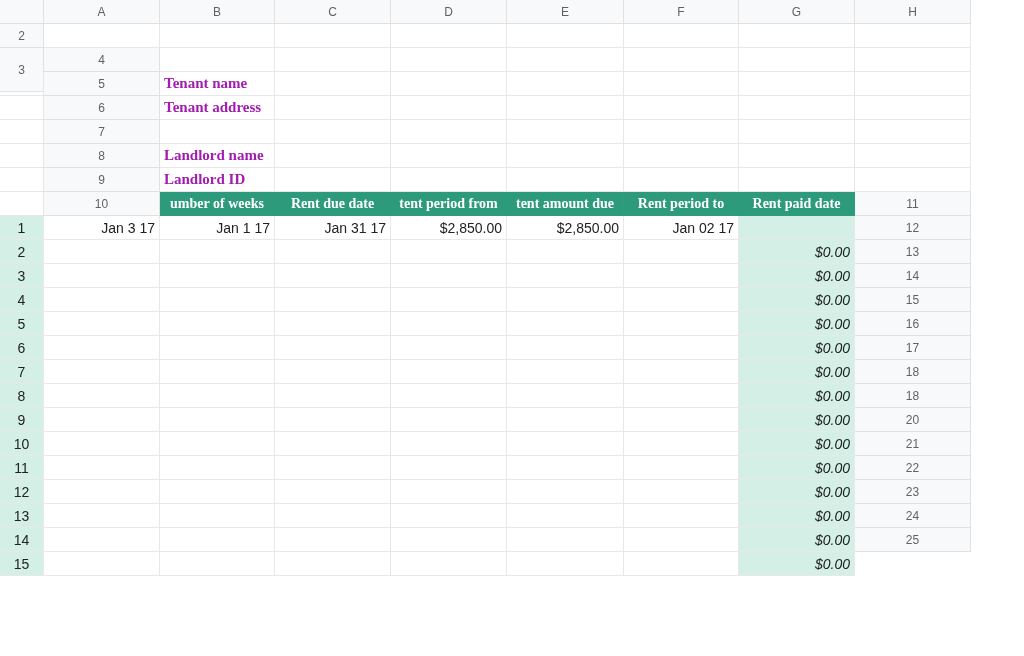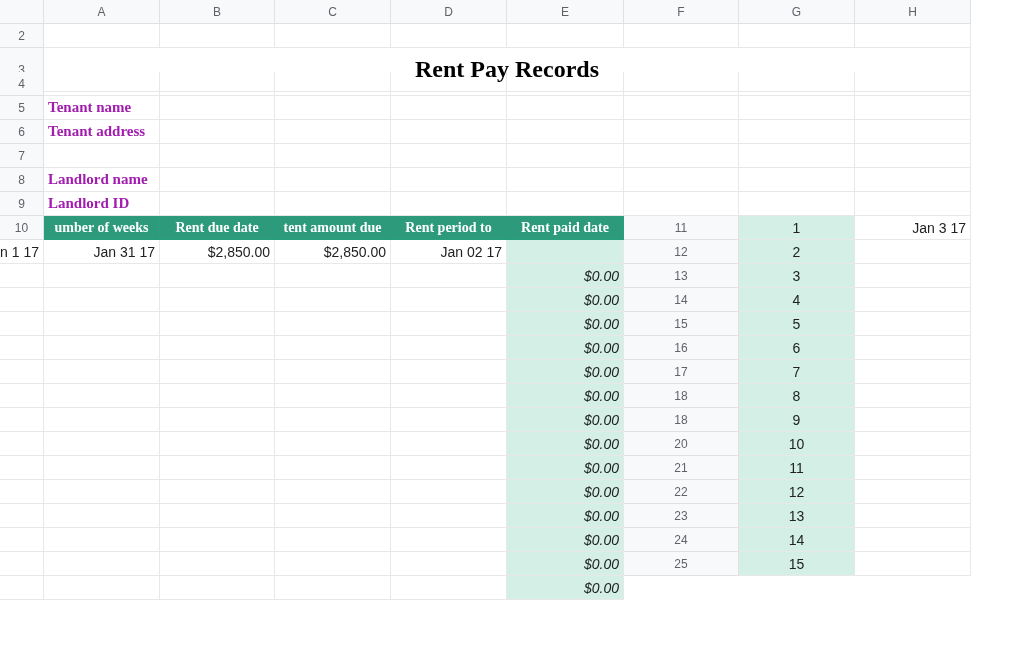--- a/index.html
+++ b/index.html
@@ -116,21 +116,20 @@
   <div class="cell"></div>
   <div class="cell"></div>
   <div class="cell"></div>
   <div class="cell"></div>
   <div class="cell"></div>
   <div class="cell"></div>
   <div class="cell"></div>
   <div class="cell"></div>
 
   <div class="rowhdr row-title" style="height:44px">3</div>
-  <div class="title">Rent Pay Records</div>
 
   <div class="rowhdr">4</div>
   <div class="cell"></div>
   <div class="cell"></div>
   <div class="cell"></div>
   <div class="cell"></div>
   <div class="cell"></div>
   <div class="cell"></div>
   <div class="cell"></div>
   <div class="cell"></div>
@@ -181,20 +180,21 @@
   <div class="cell"></div>
   <div class="cell"></div>
   <div class="cell"></div>
   <div class="cell"></div>
   <div class="cell"></div>
   <div class="cell"></div>
 
   <div class="rowhdr">10</div>
   <div class="cell thead">umber of weeks</div>
   <div class="cell thead">Rent due date</div>
+  <div class="cell thead">tent period from</div>
   <div class="cell thead">tent amount due</div>
   <div class="cell thead">Rent period to</div>
   <div class="cell thead">Rent paid date</div>
 
   <div class="rowhdr">11</div>
   <div class="cell pale-a">1</div>
   <div class="cell right">Jan 3 17</div>
   <div class="cell right">Jan 1 17</div>
   <div class="cell right">Jan 31 17</div>
   <div class="cell right">$2,850.00</div>

